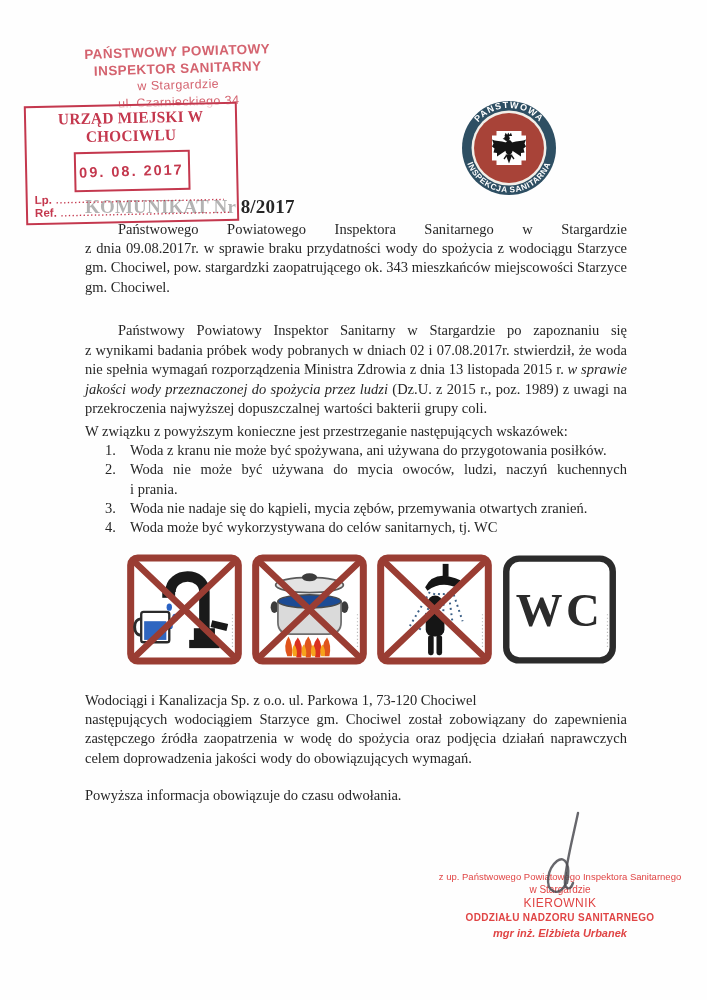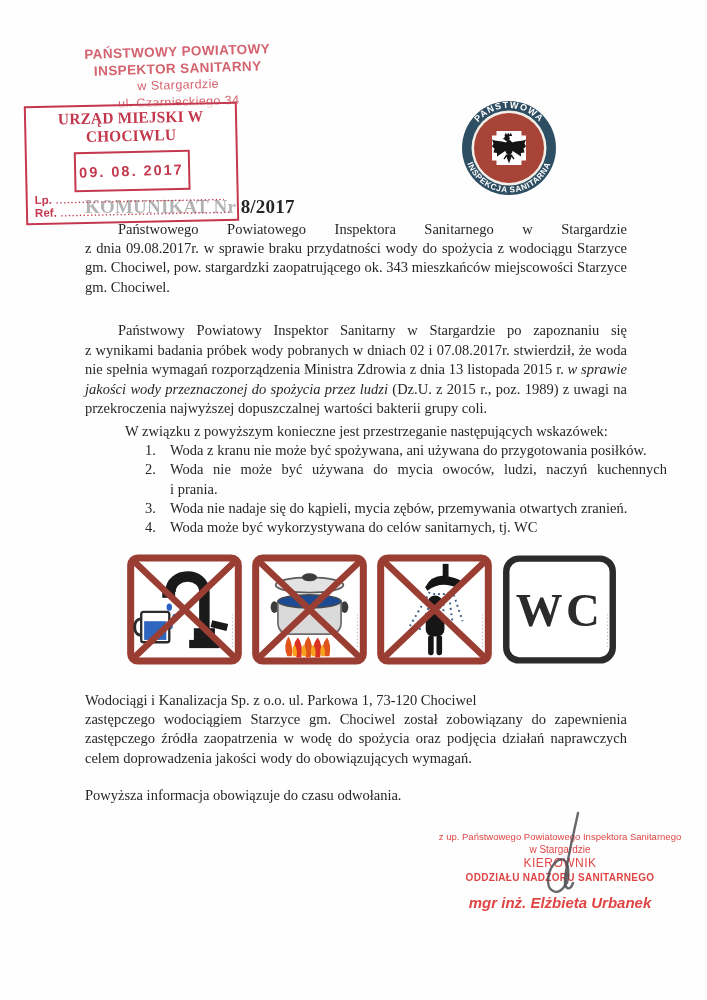--- a/index.html
+++ b/index.html
@@ -47,37 +47,37 @@
   
   .seal{position:absolute;left:456px;top:99px;width:106px;height:98px;}
   
   .doc-title{
     position:absolute;left:85px;top:196px;width:542px;
     font-weight:bold;font-size:19px;letter-spacing:.2px;
   }
   .tblock{position:absolute;left:85px;width:542px;font-size:14.5px;line-height:19.2px;}
   .jl{text-align:justify;text-align-last:justify;}
   .ind{text-indent:33px;}
-  .listblock{top:422px;margin-left:40px;}
+  .listblock{top:422px;}
   .li{display:flex;margin-left:20px;}
   .li .num{width:25px;flex:none;}
   .li .litext{flex:1;}
   
   .pictos{position:absolute;left:126px;top:553px;display:flex;gap:8px;}
   .picto{width:117px;height:113px;}
   
   .sig{
     position:absolute;left:415px;top:831px;width:290px;text-align:center;
     color:#e04545;font-family:"Liberation Sans",sans-serif;z-index:1;
   }
-  .sig .g1{font-size:9.5px;line-height:12px;font-weight:500;}
+  .sig .g1{font-size:9.5px;line-height:12px;font-weight:500;margin-top:40px;}
   .sig .g2{font-size:10px;line-height:13px;font-weight:500;}
   .sig .g3{font-size:12px;line-height:14px;font-weight:normal;letter-spacing:.5px;}
   .sig .g4{font-size:10px;line-height:16px;font-weight:bold;letter-spacing:.3px;}
-  .sig .g5{font-size:15px;line-height:14px;font-weight:bold;font-style:italic;margin-top:10px;}
+  .sig .g5{font-size:11px;line-height:14px;font-weight:bold;font-style:italic;}
   .sig-hand{position:absolute;left:515px;top:775px;width:110px;height:145px;z-index:3;}
 </style>
 </head>
 <body>
 
 <div id="page">
 
   <div class="stamp-inspector">
     <div class="s1">PAŃSTWOWY POWIATOWY</div>
     <div class="s2">INSPEKTOR SANITARNY</div>
@@ -247,21 +247,21 @@
 
     <svg class="picto" viewBox="0 0 100 96">
       <rect x="4.5" y="4.5" width="91" height="87" rx="11" fill="#ffffff" stroke="#2b2b2b" stroke-width="5.5"></rect>
       <text x="50" y="62" text-anchor="middle" font-family="Liberation Serif, serif" font-weight="bold" font-size="40" letter-spacing="3" fill="#2b2b2b">WC</text>
       <line x1="91" y1="52" x2="91" y2="80" stroke="#b9b9b9" stroke-width="1" stroke-dasharray="1 2"></line>
     </svg>
   </div>
 
   <div class="tblock" style="top:691px">
     <div>Wodociągi i Kanalizacja Sp. z o.o.  ul. Parkowa 1, 73-120 Chociwel</div>
-    <div class="jl">zastępczego wodociągiem Starzyce gm. Chociwel został zobowiązany do zapewnienia</div>
+    <div class="jl">następujących wodociągiem Starzyce gm. Chociwel został zobowiązany do zapewnienia</div>
     <div class="jl">zastępczego źródła zaopatrzenia w wodę do spożycia oraz podjęcia działań naprawczych</div>
     <div>celem doprowadzenia jakości wody do obowiązujących wymagań.</div>
   </div>
 
   <div class="tblock" style="top:786px">
     <div>Powyższa informacja obowiązuje do czasu odwołania.</div>
   </div>
 
   <div class="sig">
     <div class="g1">z up. Państwowego Powiatowego Inspektora Sanitarnego</div>

